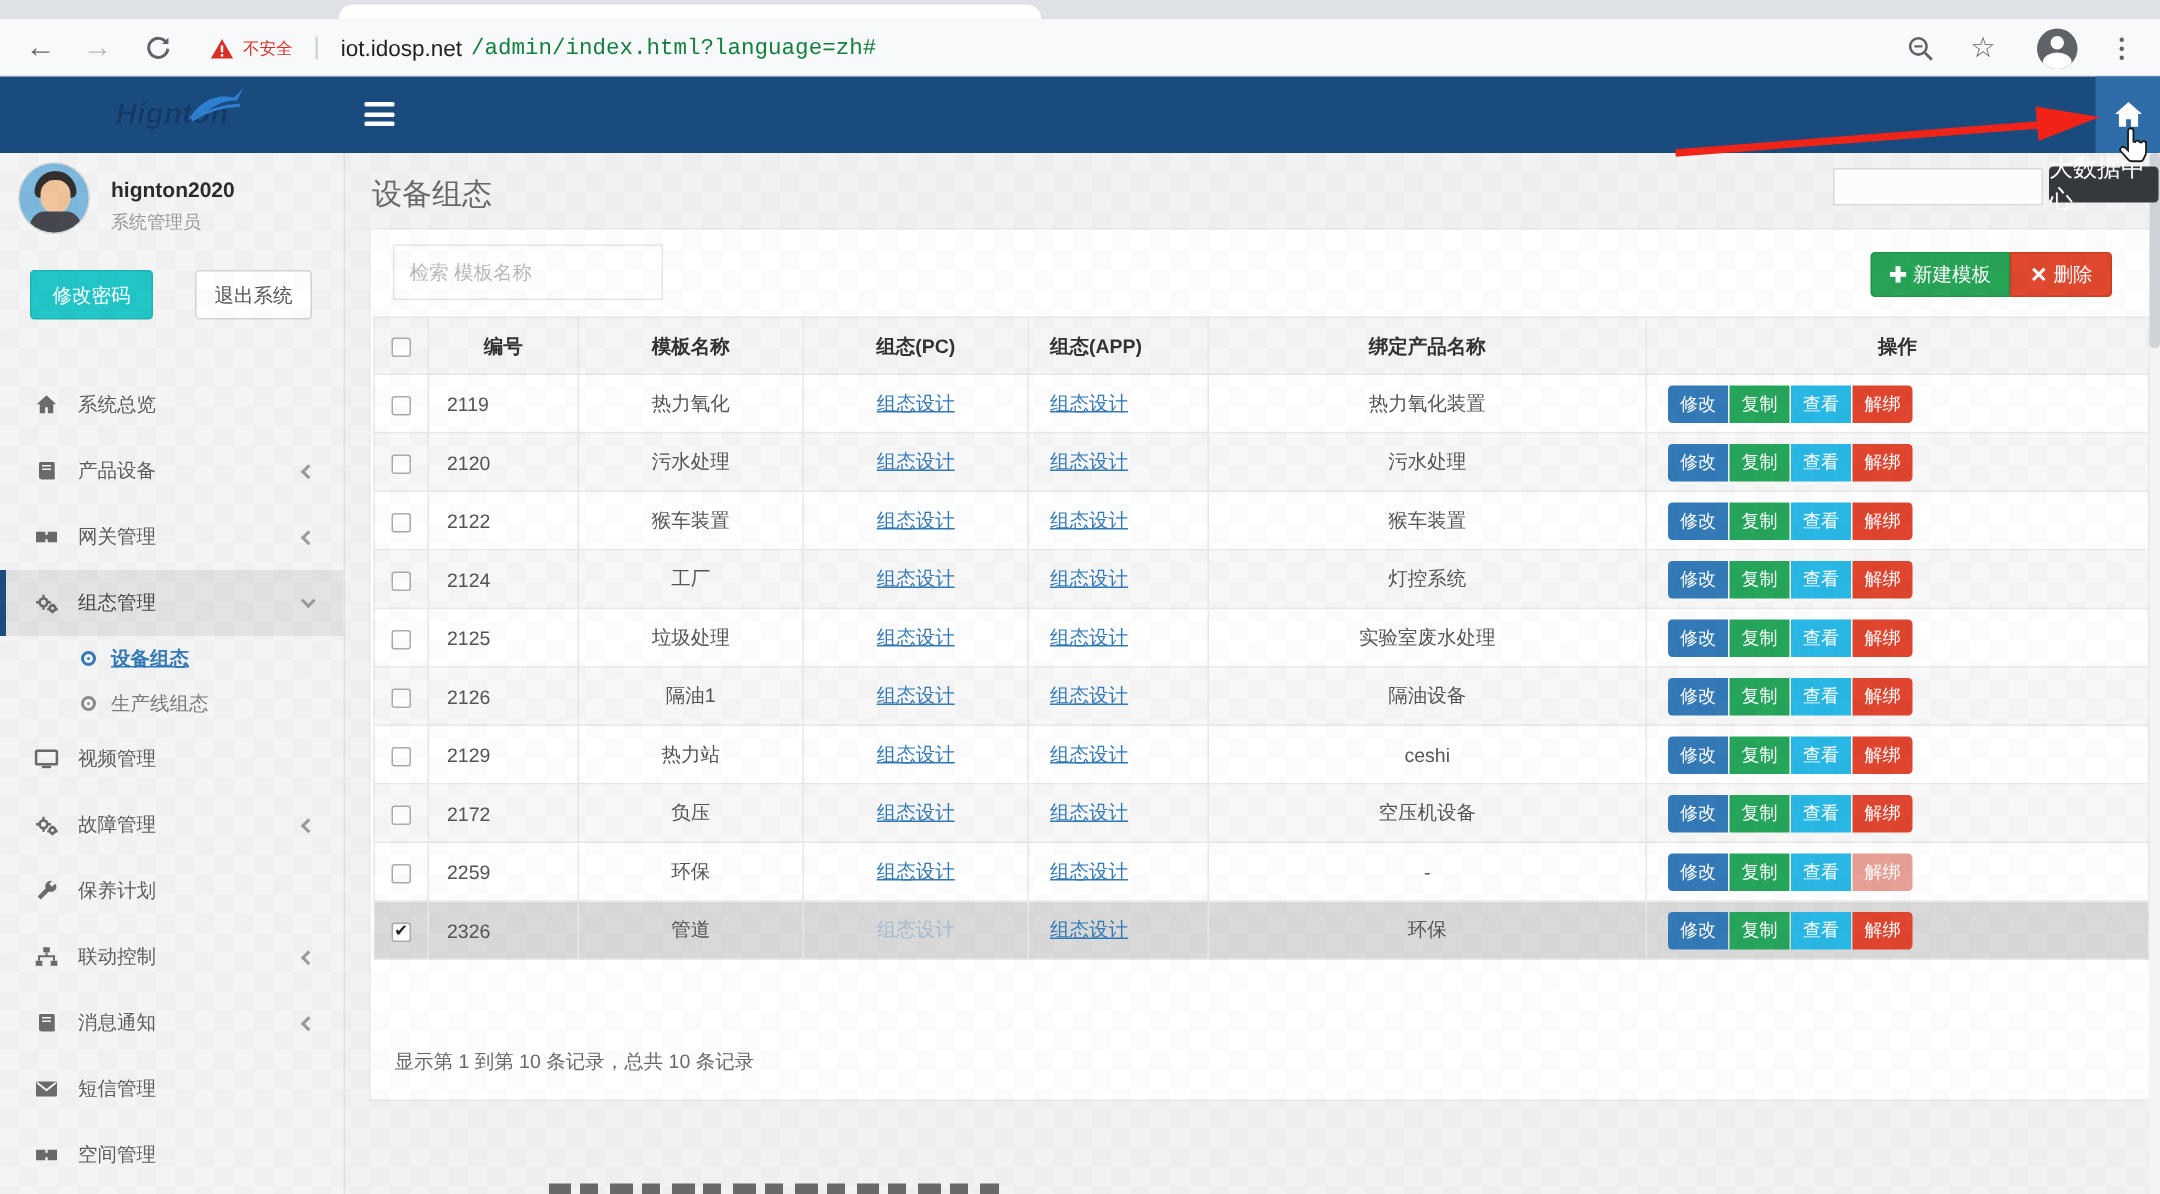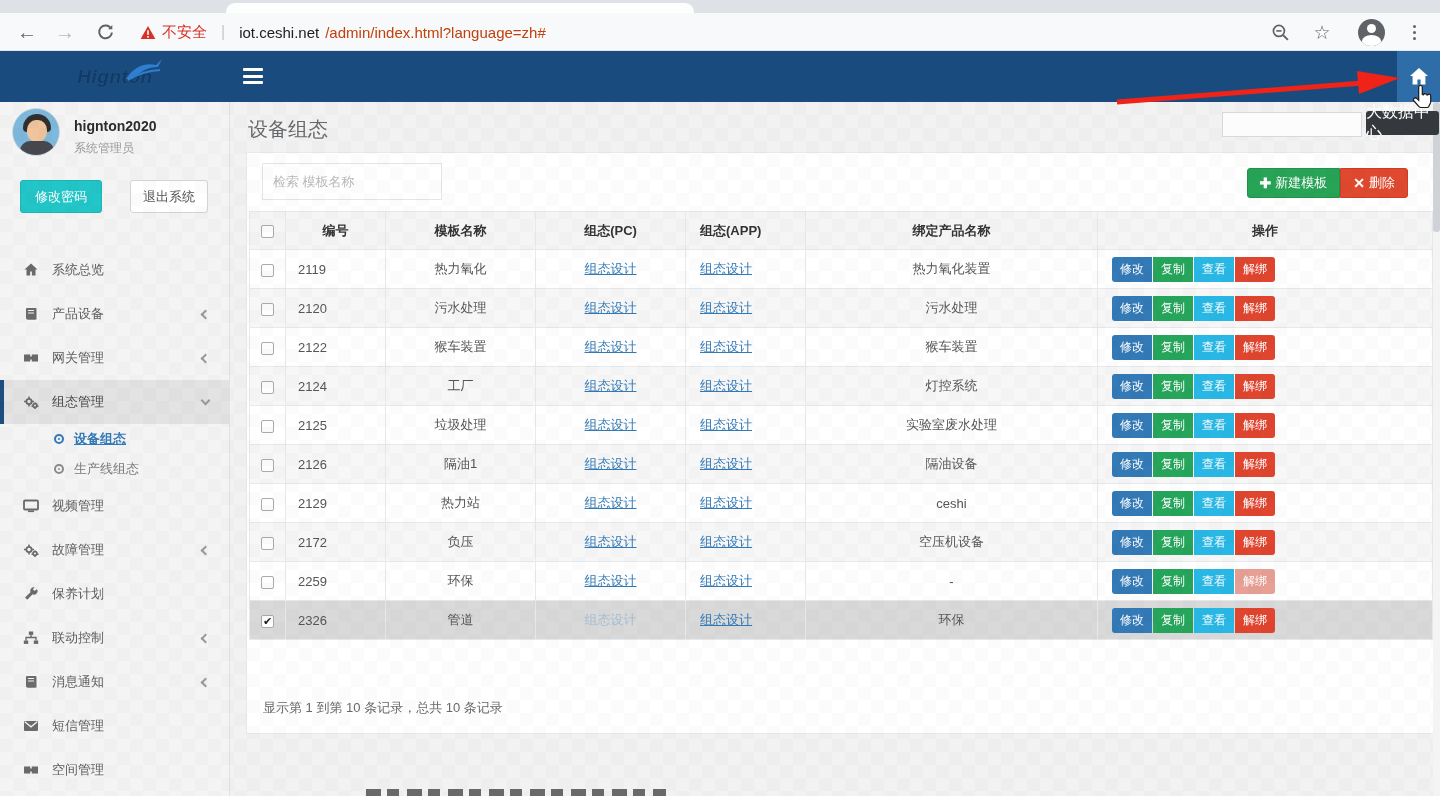--- a/index.html
+++ b/index.html
@@ -9,24 +9,24 @@
 
   
   #tabstrip { position:absolute; left:0; top:0; width:1440px; height:13px; background:#dee1e6; }
   #tabstrip .tab { position:absolute; left:226px; top:3px; width:468px; height:10px; background:#fdfefe; border-radius:9px 9px 0 0; }
   #toolbar { position:absolute; left:0; top:13px; width:1440px; height:38px; background:#f8f9fa; border-bottom:1px solid #e3e5e8; }
   .tb-ic { position:absolute; top:0; height:38px; display:flex; align-items:center; justify-content:center; color:#5f6368; font-size:20px; }
   #back-ic { left:10px; width:34px; }
   #fwd-ic { left:48px; width:34px; color:#b6babf; }
   #reload-ic { left:88px; width:34px; }
   #warn-wrap { position:absolute; left:140px; top:0; height:38px; display:flex; align-items:center; gap:6px; }
-  #warn-txt { color:#d93025; font-size:15px; }
+  #warn-txt { color:#d93025; font-size:11px; }
   #url-sep { color:#c6c9cd; font-size:16px; padding:0 8px; }
   #url-host { color:#202124; font-size:15px; }
-  #url-path { color:#c2410c; font-size:15px; }
+  #url-path { color:#15803d; font-size:15px;font-family:Liberation Mono, monospace; }
   #zoomout-ic { left:1262px; width:36px; }
   #star-ic { left:1304px; width:36px; font-size:19px; }
   #chrome-avatar { position:absolute; left:1358px; top:6px; width:27px; height:27px; border-radius:50%; background:#5f6368; overflow:hidden; }
   #chrome-avatar .hd { position:absolute; left:9px; top:5px; width:9px; height:9px; border-radius:50%; background:#fff; }
   #chrome-avatar .bd { position:absolute; left:4px; top:16px; width:19px; height:12px; border-radius:50% 50% 0 0; background:#fff; }
   #kebab-ic { position:absolute; left:1404px; top:9px; width:20px; height:20px; display:flex; flex-direction:column; align-items:center; justify-content:center; gap:3px; }
   #kebab-ic i { width:3px; height:3px; border-radius:50%; background:#5f6368; }
 
   
   #navbar { position:absolute; left:0; top:51px; width:1440px; height:51px; background:#1a4b7e; }
@@ -129,21 +129,21 @@
         </svg>
     </div>
     <div id="warn-wrap">
       <svg width="16" height="15" viewBox="0 0 16 15">
           <path d="M8 1l7.4 13H.6z" fill="#d93025"></path>
           <rect x="7.2" y="5.3" width="1.6" height="4.6" fill="#fff"></rect>
           <rect x="7.2" y="11" width="1.6" height="1.7" fill="#fff"></rect>
         </svg>
       <span id="warn-txt">不安全</span>
       <span id="url-sep">|</span>
-      <span id="url-host">iot.ceshi.net</span>
+      <span id="url-host">iot.idosp.net</span>
         <span id="url-path">/admin/index.html?language=zh#</span>
     </div>
     <div id="zoomout-ic" class="tb-ic">
       <svg width="19" height="19" viewBox="0 0 18 18">
           <circle cx="7.5" cy="7.5" r="5.2" fill="none" stroke="#5f6368" stroke-width="1.6"></circle>
           <line x1="11.6" y1="11.6" x2="16" y2="16" stroke="#5f6368" stroke-width="1.8"></line>
           <line x1="5" y1="7.5" x2="10" y2="7.5" stroke="#5f6368" stroke-width="1.5"></line>
         </svg>
     </div>
     <div id="star-ic" class="tb-ic">☆</div>

